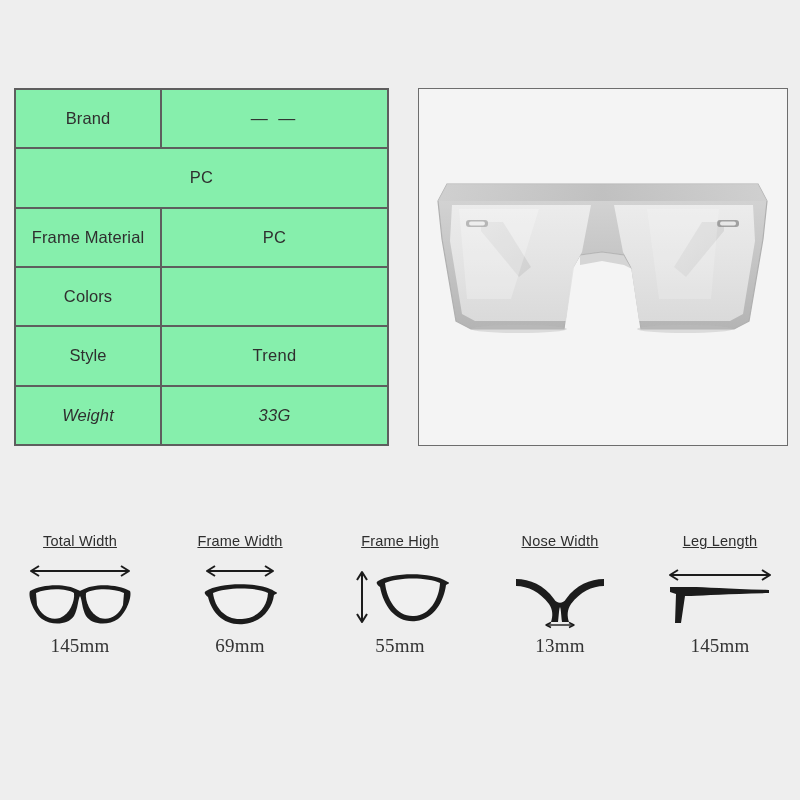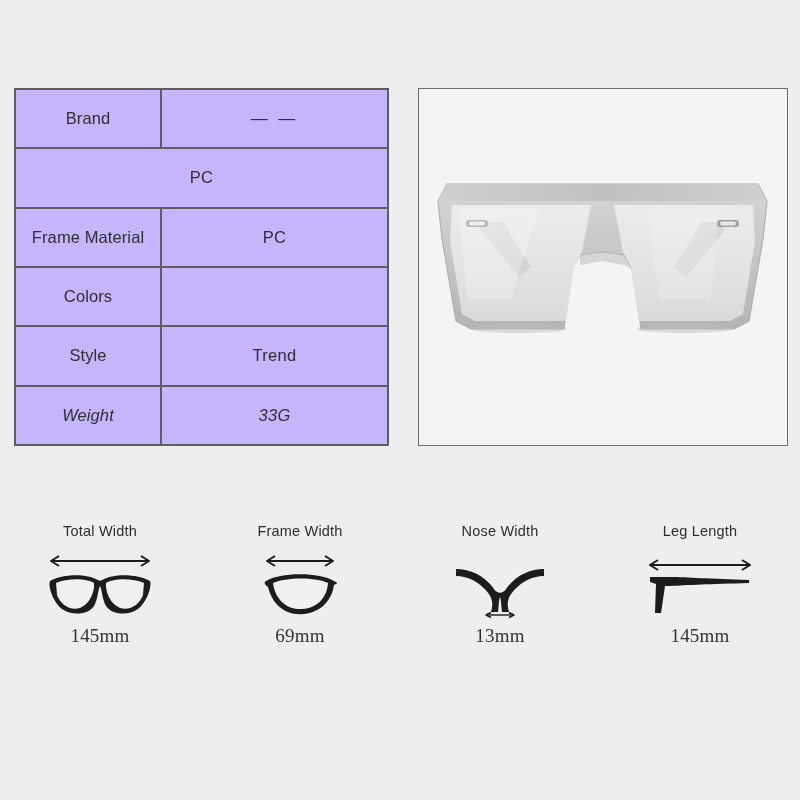--- a/index.html
+++ b/index.html
@@ -20,21 +20,21 @@
   #spec-table {
     position: absolute;
     left: 14px;
     top: 88px;
     width: 375px;
     height: 358px;
     border: 2px solid #5e5e5e;
     box-sizing: border-box;
     display: flex;
     flex-direction: column;
-    background: #c4b5fd;
+    background: #86efac;
   }
   .spec-row {
     flex: 1 1 0;
     display: flex;
     border-bottom: 2px solid #5e5e5e;
     box-sizing: border-box;
   }
   .spec-row:last-child { border-bottom: none; font-style: italic; }
   .spec-label {
     width: 146px;
@@ -90,21 +90,22 @@
     display: flex;
     flex-direction: column;
     align-items: center;
   }
   .measure-label {
     font-size: 14.5px;
     color: #2e2e2e;
     letter-spacing: .2px;
     height: 20px;
     line-height: 20px;
-    margin-top: 1px;
+    margin-top: 11px;
+    text-decoration: underline;
   }
   .measure-figure {
     height: 72px;
     margin-top: 8px;
     display: flex;
     align-items: center;
     justify-content: center;
   }
   .measure-value {
     font-family: "Liberation Serif", serif;
@@ -288,20 +289,43 @@
                  C 12 35, 12 33, 14 32 Z" fill="#1c1c1c"></path>
         <path d="M 21 34
                  C 34 28, 64 28, 76 34
                  C 75 48, 66 59, 50 60
                  C 33 61, 23 49, 21 34 Z" fill="#f0f0f0"></path>
       </svg>
     </div>
     <div class="measure-value">69mm</div>
   </div>
 
+  <div class="measure-cell">
+    <div class="measure-label">Frame High</div>
+    <div class="measure-figure">
+      <svg width="100" height="72" viewBox="0 0 100 72">
+        <g stroke="#1c1c1c" stroke-width="2" fill="none">
+          <line x1="12" y1="14" x2="12" y2="62"></line>
+          <polyline points="7,21 12,13 17,21" stroke-linejoin="round"></polyline>
+          <polyline points="7,55 12,63 17,55" stroke-linejoin="round"></polyline>
+        </g>
+        <path d="M 28 22
+                 C 42 13, 82 13, 96 22
+                 C 100 24, 100 24, 96 26
+                 C 94 42, 84 60, 66 62
+                 C 46 64, 34 48, 30 28
+                 C 26 25, 26 23, 28 22 Z" fill="#1c1c1c"></path>
+        <path d="M 35 24
+                 C 48 18, 78 18, 90 24
+                 C 89 40, 80 56, 64 57
+                 C 47 58, 37 41, 35 24 Z" fill="#f0f0f0"></path>
+      </svg>
+    </div>
+    <div class="measure-value">55mm</div>
+  </div>
 
   <div class="measure-cell">
     <div class="measure-label">Nose Width</div>
     <div class="measure-figure">
       <svg width="100" height="72" viewBox="0 0 100 72">
         <path d="M 6 20
                  C 20 20, 34 26, 44 40
                  C 47 45, 53 45, 56 40
                  C 66 26, 80 20, 94 20
                  L 94 27

